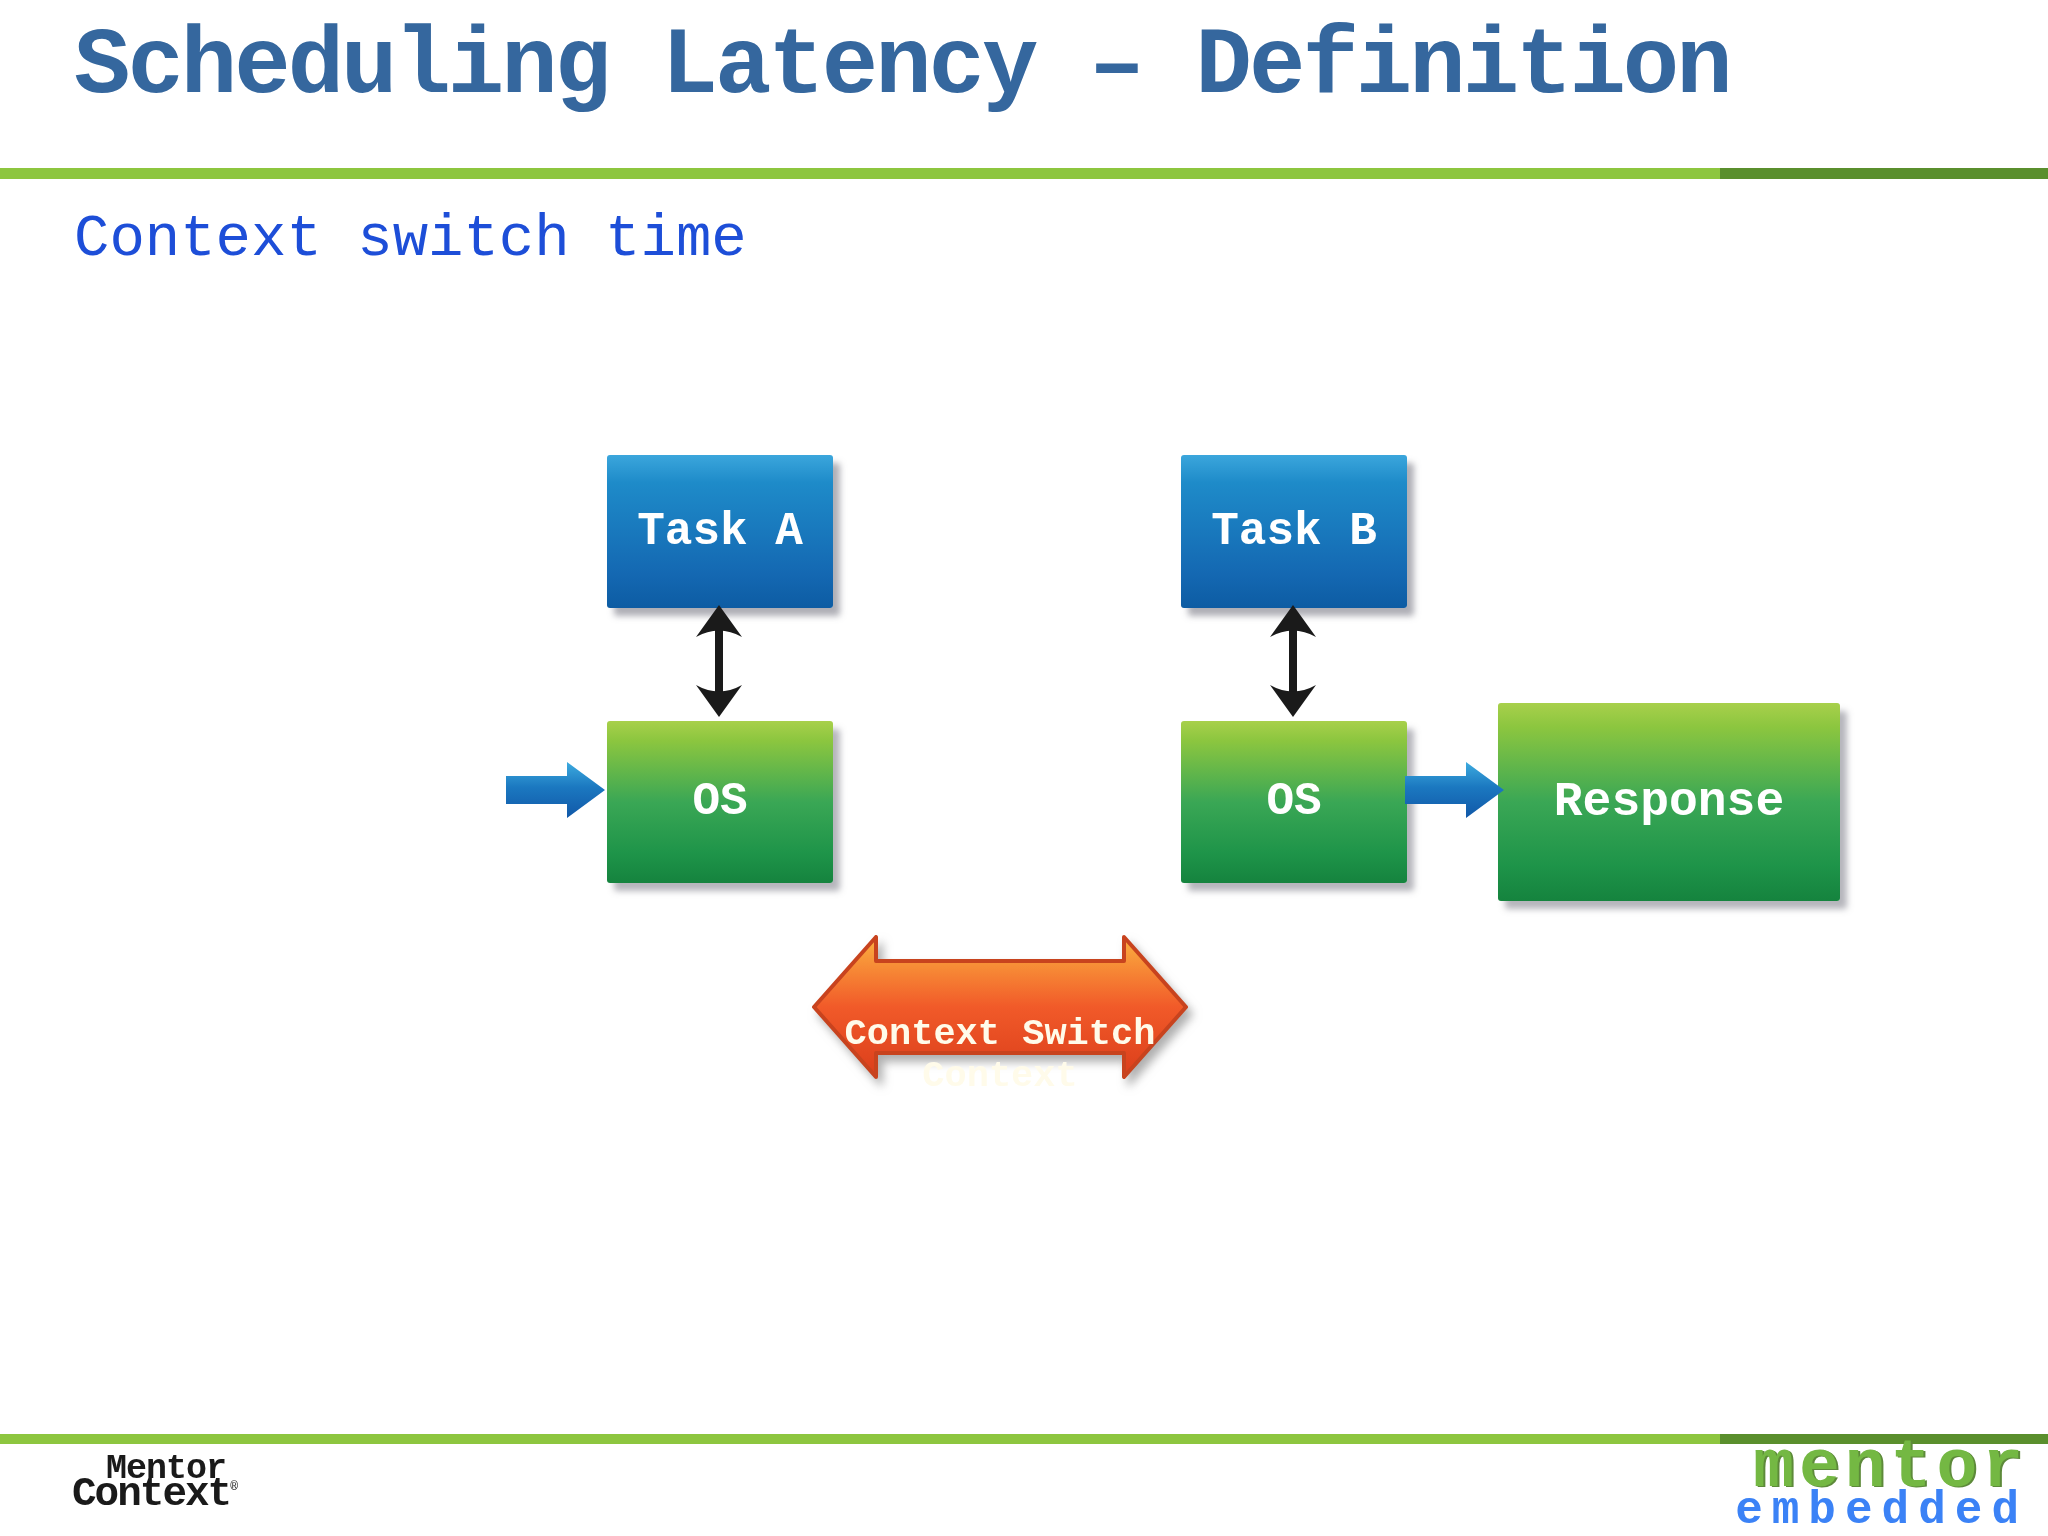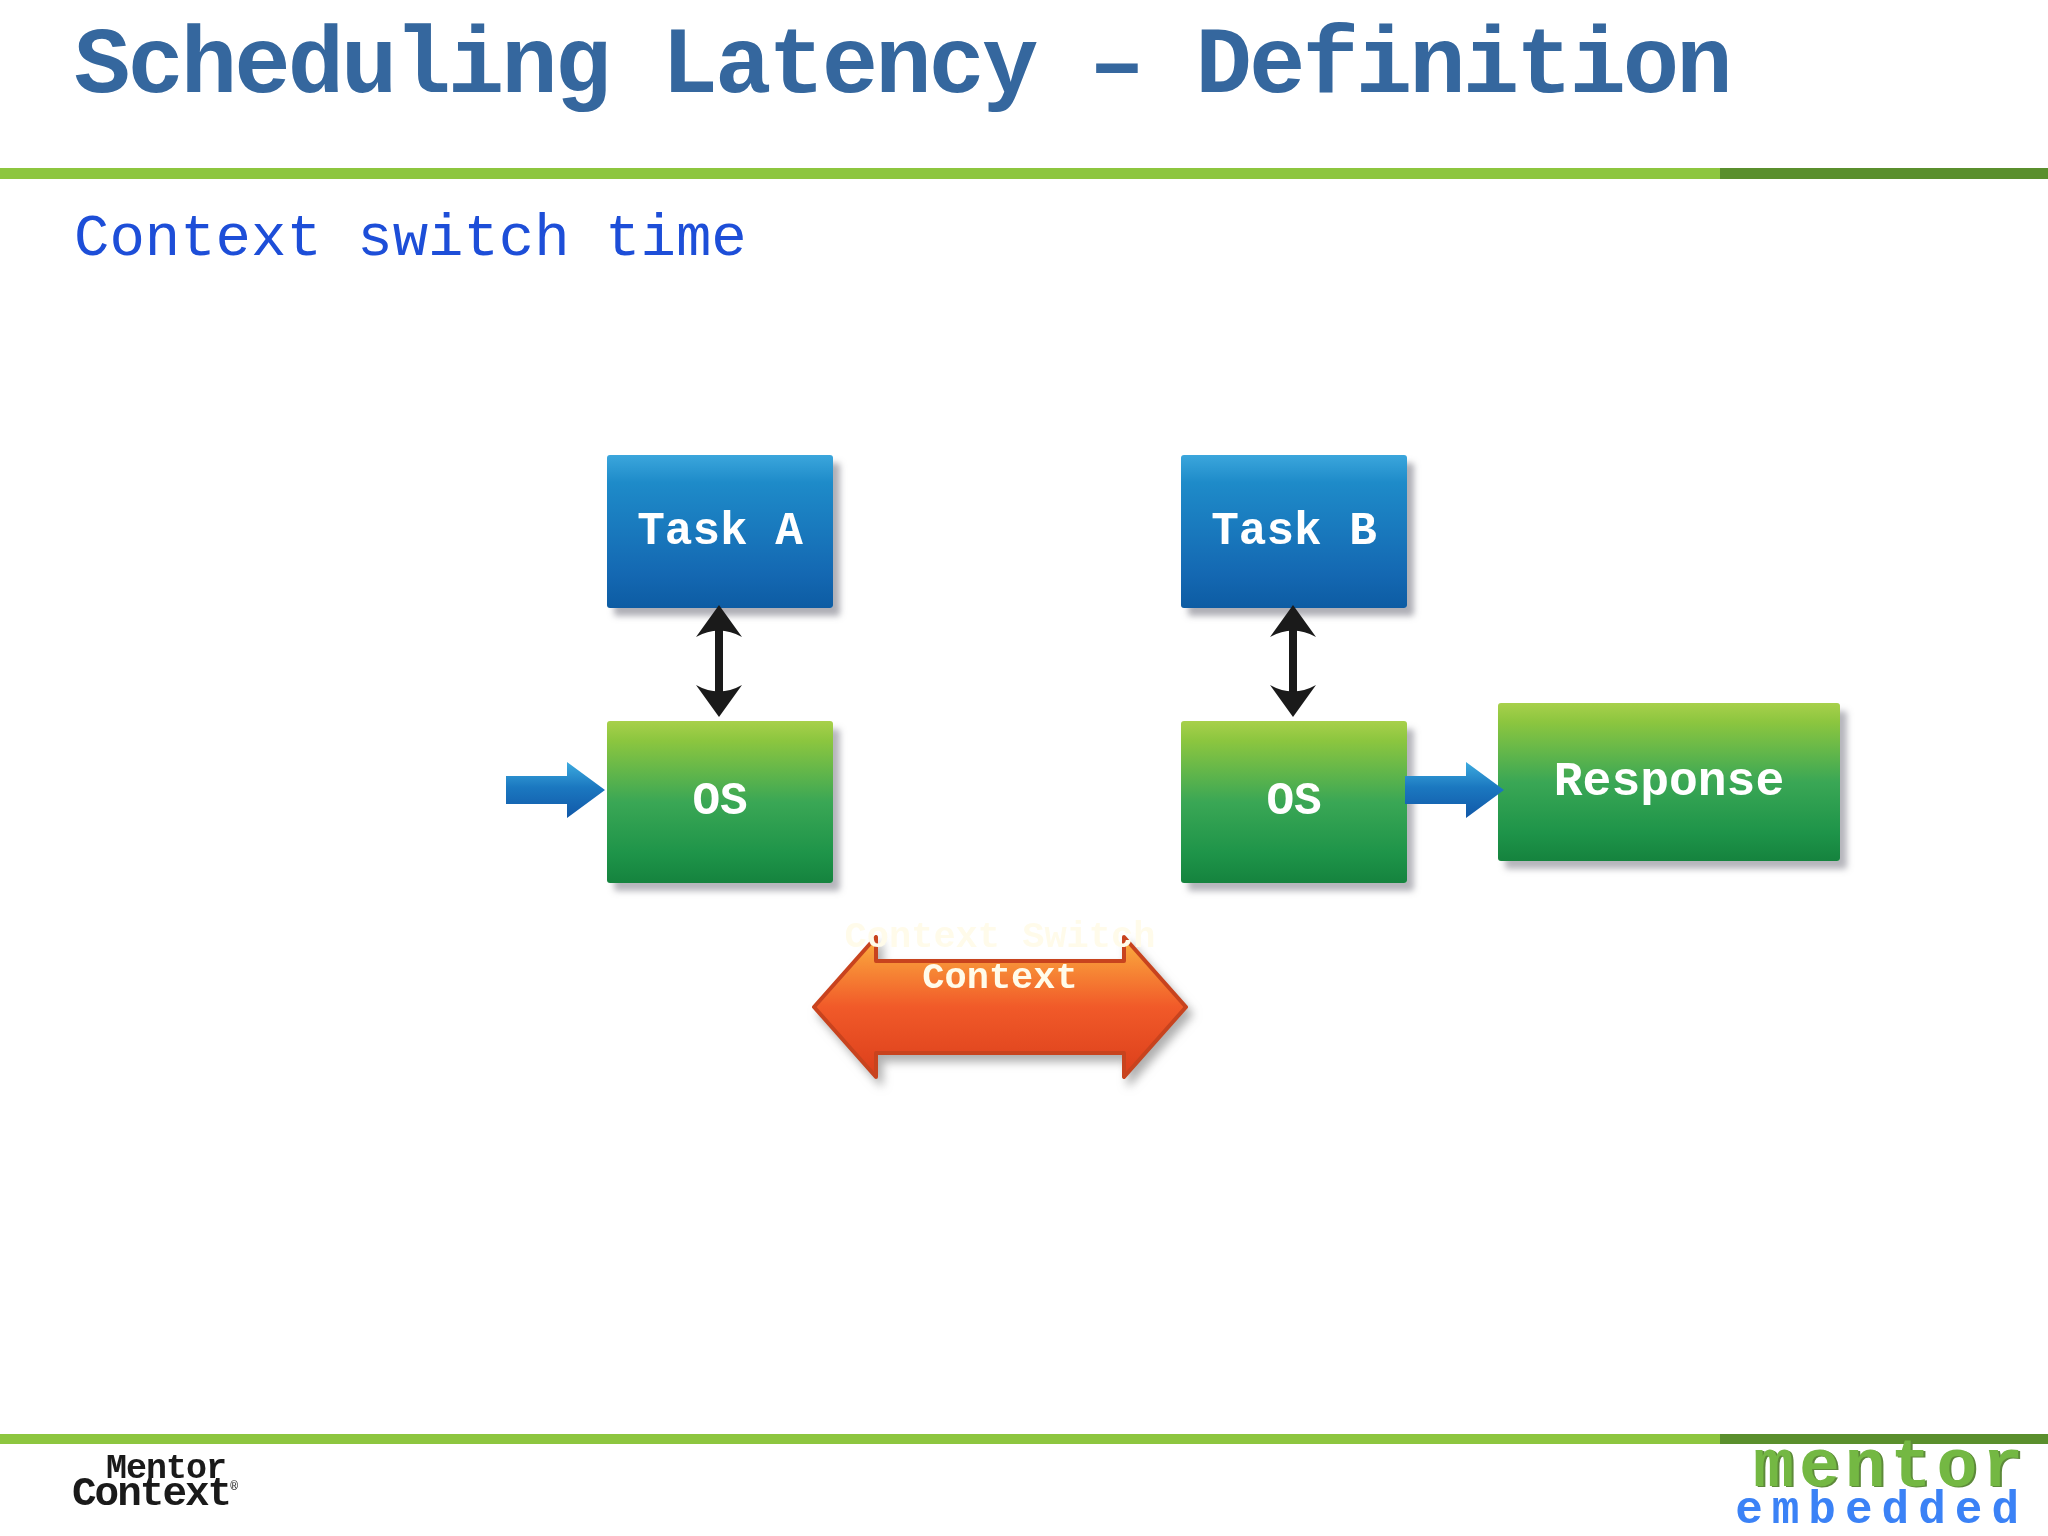--- a/index.html
+++ b/index.html
@@ -33,30 +33,30 @@
   }
   .box.green {
     background:linear-gradient(180deg,#A8D04B 0%,#8CC63F 12%,#3AA755 50%,#1E9449 82%,#15833E 100%);
     box-shadow:7px 8px 6px rgba(110,110,122,.5);
   }
   #task-a   { left:607px;  top:455px; width:226px; height:153px; font-size:46px; }
   #task-b   { left:1181px; top:455px; width:226px; height:153px; font-size:46px; }
   #os-left  { left:607px;  top:721px; width:226px; height:162px; font-size:46px; }
   #os-right { left:1181px; top:721px; width:226px; height:162px; font-size:46px; }
   #event    { left:184px;  top:703px; width:322px; height:186px; font-size:50px; }
-  #response { left:1498px; top:703px; width:342px; height:158px; font-size:48px; }
+  #response { left:1498px; top:703px; width:342px; height:198px; font-size:48px; }
   .arrow { position:absolute; }
   #vert-arrow-a { left:687px;  top:604px; }
   #vert-arrow-b { left:1261px; top:604px; }
   #blue-arrow-1 { left:505px;  top:758px; }
   #blue-arrow-2 { left:1404px; top:758px; }
   #latency-arrow { left:810px; top:917px; filter:drop-shadow(5px 7px 5px rgba(110,110,110,.55)); }
   .latency-text {
     position:absolute; left:810px; top:917px; width:380px; height:180px;
-    display:flex; flex-direction:column; align-items:center; justify-content:flex-start;
+    display:flex; flex-direction:column; align-items:center; justify-content:flex-end;
     color:#FFFBEA; font-weight:bold; font-size:37px; line-height:1.12; text-align:center;
     pointer-events:none;
   }
   
   .mg-logo { position:absolute; left:72px; top:1452px; color:#1a1a1a; line-height:1; }
   .mg-line1 { font-size:35px; font-weight:bold; letter-spacing:-1px; margin-left:34px; }
   .mg-line2 { font-size:41px; font-weight:bold; letter-spacing:-2px; margin-top:-13px; }
   .mg-reg { font-size:13px; vertical-align:super; font-weight:normal; }
   .me-logo { position:absolute; right:20px; top:1444px; text-align:right; }
   .me-line1 {

